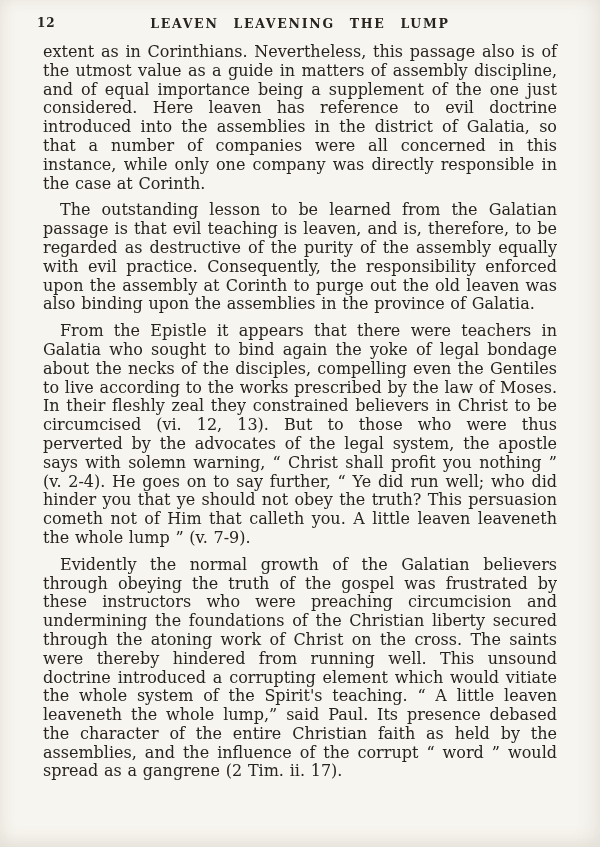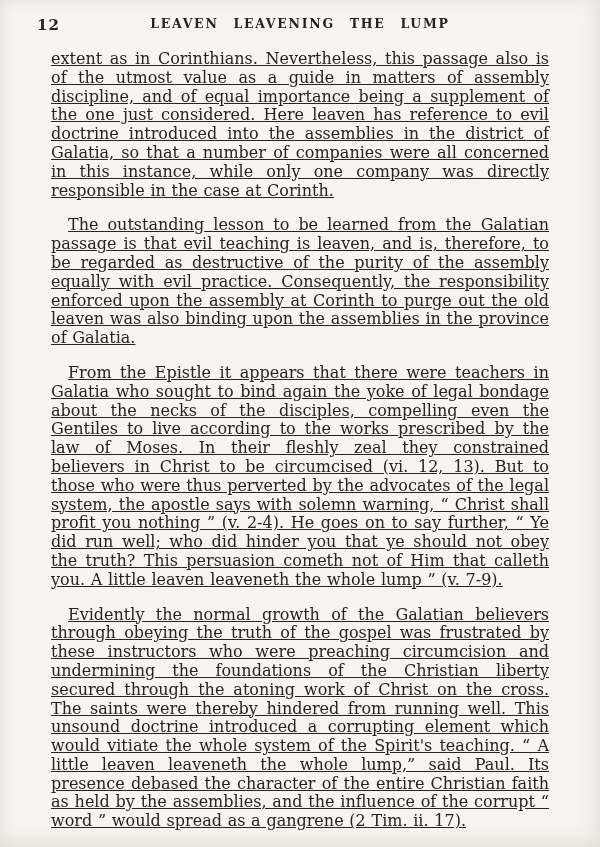--- a/index.html
+++ b/index.html
@@ -29,21 +29,21 @@
   }
   .page-header {
     position: relative;
     height: 20px;
     margin-bottom: 9px;
   }
   .page-number {
     position: absolute;
     left: 2px;
     top: 2px;
-    font-size: 15px;
+    font-size: 12px;
     font-weight: bold;
     letter-spacing: 1px;
   }
   .running-title {
     position: absolute;
     left: 0;
     right: 0;
     top: 2px;
     text-align: center;
     font-size: 12.5px;
@@ -51,23 +51,22 @@
     letter-spacing: 0.14em;
     word-spacing: 0.7em;
   }
   .body-text {
     font-size: 16px;
     line-height: 18.8px;
     text-align: justify;
     word-spacing: 0.04em;
   }
   .body-text p {
-    margin: 16px;
+    margin: 8px;
     text-indent: 17px;
-    text-decoration: underline;
   }
   .body-text p.no-indent {
     text-indent: 0;
   }
 </style>
 </head>
 <body>
 
 <div class="page">
 

